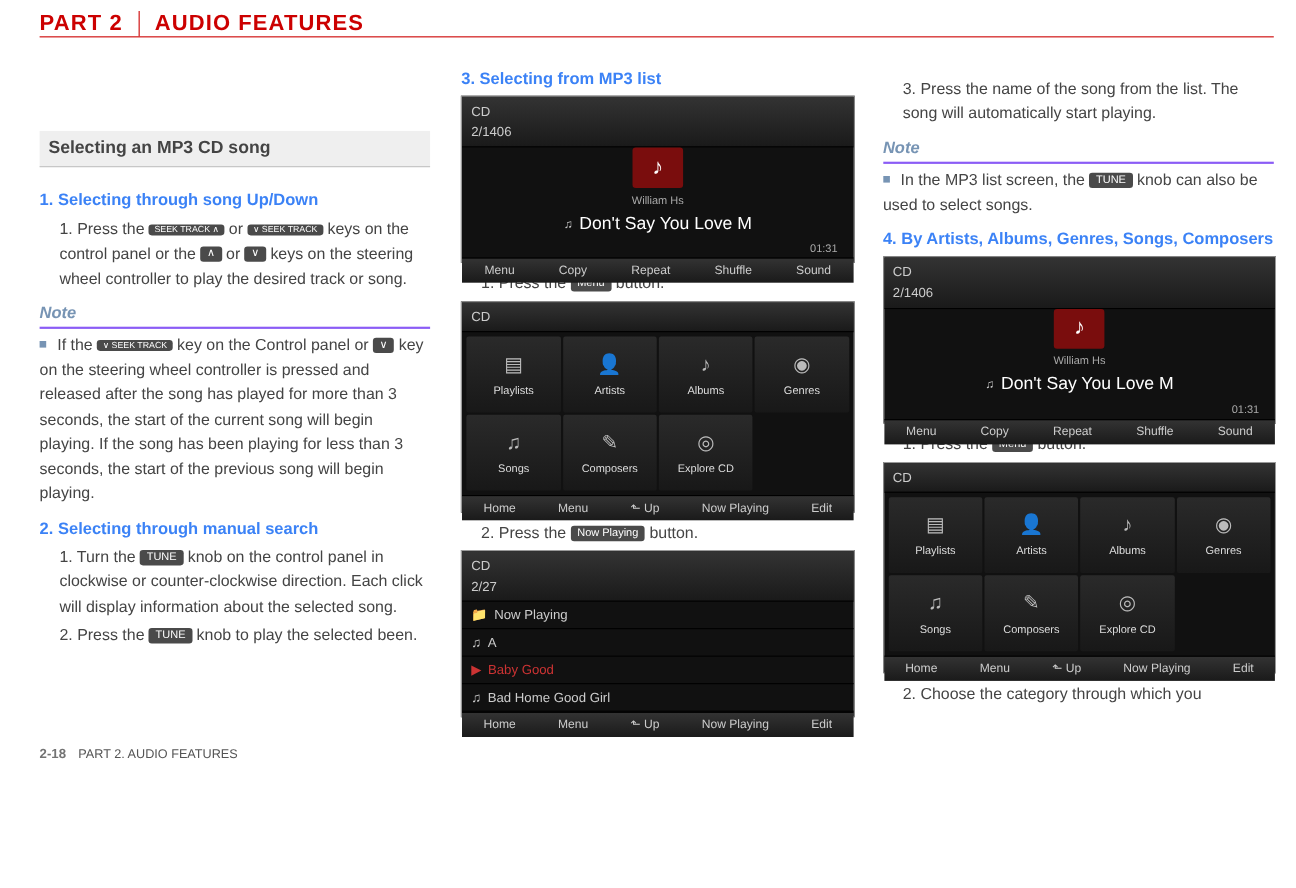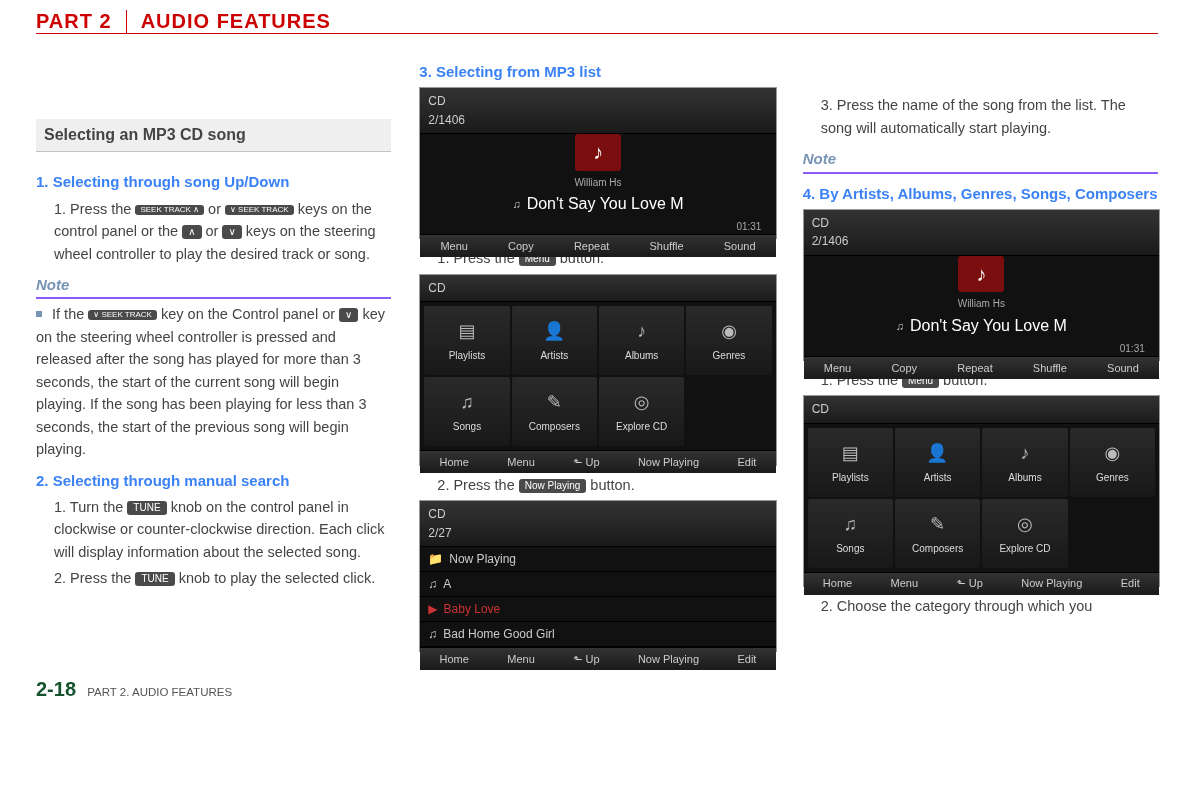--- a/index.html
+++ b/index.html
@@ -147,21 +147,21 @@
   }
   .sshot-list-row {
     flex:1;display:flex;align-items:center;padding:0 8px;
     border-bottom:1px solid #000;font-size:12px;gap:6px;
   }
   .sshot-list-row.active { color:#c33; }
   .play-i { color:#c33; }
   .footer {
     font-size:11.5px;color:#555;margin-top:18px;
   }
-  .footer .pg { font-size:20px;font-weight:bold;color:#14532d;margin-right:8px;}
+  .footer .pg { font-size:12px;font-weight:bold;color:#737373;margin-right:8px;}
   p{margin:4px 0;}
 </style>
 </head>
 <body>
 
 <div class="page">
   <div class="header">
     <span class="part-label">PART 2</span>
     <span class="part-title">AUDIO FEATURES</span>
   </div>
@@ -196,21 +196,21 @@
 
       <p class="subhead">2. Selecting through manual search</p>
       <p class="step">
         <span>1. Turn the </span>
         <span class="key">TUNE</span>
         <span> knob on the control panel in clockwise or counter-clockwise direction. Each click will display information about the selected song.</span>
       </p>
       <p class="step">
         <span>2. Press the </span>
         <span class="key">TUNE</span>
-        <span> knob to play the selected click.</span>
+        <span> knob to play the selected been.</span>
       </p>
     </div>
 
     <div class="col">
       <p class="subhead">3. Selecting from MP3 list</p>
 
       <div class="screenshot">
         <div class="sshot-top">
             <span>CD</span>
             <span>2/1406</span>
@@ -302,41 +302,47 @@
           <div class="sshot-list-row">
               <span>📁</span>
               <span>Now Playing</span>
             </div>
           <div class="sshot-list-row">
               <span>♫</span>
               <span>A</span>
             </div>
           <div class="sshot-list-row active">
               <span class="play-i">▶</span>
-              <span>Baby Love</span>
+              <span>Baby Good</span>
             </div>
           <div class="sshot-list-row">
               <span>♫</span>
               <span>Bad Home Good Girl</span>
             </div>
         </div>
         <div class="sshot-bottom">
           <span>Home</span>
           <span>Menu</span>
           <span>⬑ <span>Up</span></span>
           <span>Now Playing</span>
           <span>Edit</span>
         </div>
       </div>
     </div>
 
     <div class="col">
       <p class="step">3. Press the name of the song from the list. The song will automatically start playing.</p>
 
       <div class="note-label">Note</div>
+      <p>
+        <span class="bullet"></span>
+        <span>In the MP3 list screen, the </span>
+        <span class="key">TUNE</span>
+        <span> knob can also be used to select songs.</span>
+      </p>
 
       <p class="subhead">4. By Artists, Albums, Genres, Songs, Composers</p>
 
       <div class="screenshot">
         <div class="sshot-top">
             <span>CD</span>
             <span>2/1406</span>
           </div>
         <div class="sshot-body">
           <div class="sshot-artwork">♪</div>

